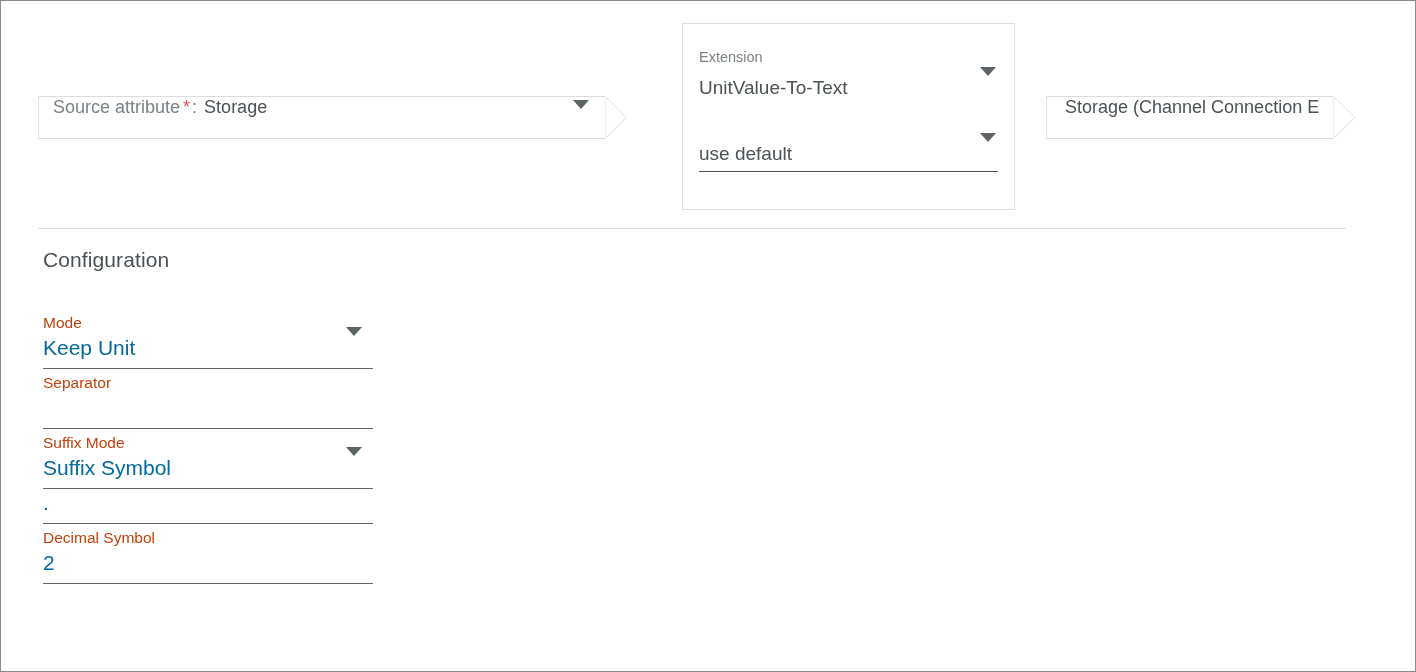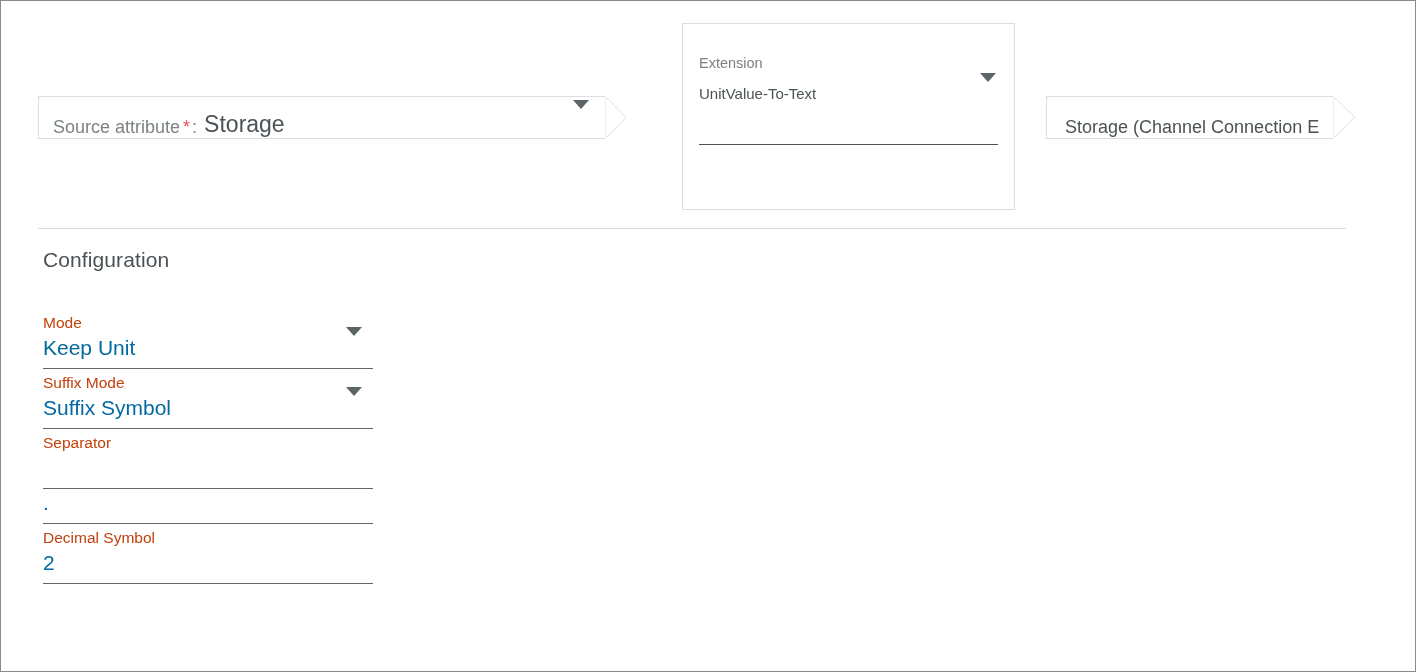--- a/index.html
+++ b/index.html
@@ -21,21 +21,21 @@
     overflow: hidden;
   }
 
   
   .arrow-box {
     position: absolute;
     box-sizing: border-box;
     background: #ffffff;
     border: 1px solid #dddddd;
     display: flex;
-    align-items: flex-end;
+    align-items: flex-start;
     overflow: hidden;
   }
   .arrow-tip {
     position: absolute;
     pointer-events: none;
   }
   .arrow-tip svg { display: block; }
 
   .src-box {
     left: 37px;
@@ -53,24 +53,23 @@
     color: #e8505b;
     font-size: 18px;
     padding: 0 2px 0 3px;
   }
   .src-colon {
     color: #7b8285;
     font-size: 18px;
     padding-right: 7px;
   }
   .src-value {
-    font-size: 23px;
+    font-size: 18px;
     color: #4c5356;
     white-space: nowrap;
-    margin-top: 20px;
   }
   .src-caret {
     position: absolute;
     right: 16px;
     top: 50%;
     transform: translateY(-50%);
   }
 
   .tgt-box {
     left: 1045px;
@@ -97,38 +96,38 @@
   
   .ext-panel {
     position: absolute;
     left: 681px;
     top: 22px;
     width: 333px;
     height: 187px;
     box-sizing: border-box;
     background: #ffffff;
     border: 1px solid #dddddd;
-    padding: 30px 16px 0 16px;
+    padding: 24px 16px 0 16px;
   }
   .ext-field { position: relative; }
   .ext-field + .ext-field { margin-top: 32px; }
   .ext-label {
     font-size: 14.5px;
     color: #7b8285;
     line-height: 18px;
     margin-bottom: 6px;
   }
   .ext-value-row {
     position: relative;
     display: flex;
     align-items: flex-end;
     height: 28px;
   }
   .ext-value {
-    font-size: 15px;
+    font-size: 19px;
     color: #4c5356;
     line-height: 24px;
   }
   .ext-caret {
     position: absolute;
     right: 2px;
     bottom: 6px;
   }
   .ext-underline {
     height: 1px;
@@ -214,20 +213,24 @@
     <div class="ext-field">
       <div class="ext-label">Extension</div>
       <div class="ext-value-row">
         <span class="ext-value">UnitValue-To-Text</span>
         <span class="ext-caret"><span class="caret"></span></span>
       </div>
       <div class="ext-underline hidden"></div>
     </div>
 
     <div class="ext-field">
+      <div class="ext-value-row">
+        <span class="ext-value">use default</span>
+        <span class="ext-caret"><span class="caret"></span></span>
+      </div>
       <div class="ext-underline"></div>
     </div>
 
   </div>
 
   <div class="arrow-box tgt-box">
     <span class="tgt-value">Storage (Channel Connection E</span>
   </div>
   <div class="arrow-tip" style="left:1332px; top:95px;">
     <svg width="24" height="43" viewBox="0 0 24 43">
@@ -243,31 +246,31 @@
 
   <div class="config-fields">
 
     <div class="cfg-field">
       <div class="cfg-label">Mode</div>
       <div class="cfg-value">Keep Unit</div>
       <span class="cfg-caret"><span class="caret"></span></span>
     </div>
 
     <div class="cfg-field">
+      <div class="cfg-label">Separator</div>
+      <div class="cfg-value"></div>
+    </div>
+
+    <div class="cfg-field">
       <div class="cfg-label">Suffix Mode</div>
       <div class="cfg-value">Suffix Symbol</div>
       <span class="cfg-caret"><span class="caret"></span></span>
     </div>
 
     <div class="cfg-field">
-      <div class="cfg-label">Separator</div>
-      <div class="cfg-value"></div>
-    </div>
-
-    <div class="cfg-field">
       <div class="cfg-value">.</div>
     </div>
 
     <div class="cfg-field">
       <div class="cfg-label">Decimal Symbol</div>
       <div class="cfg-value">2</div>
     </div>
 
   </div>
 

